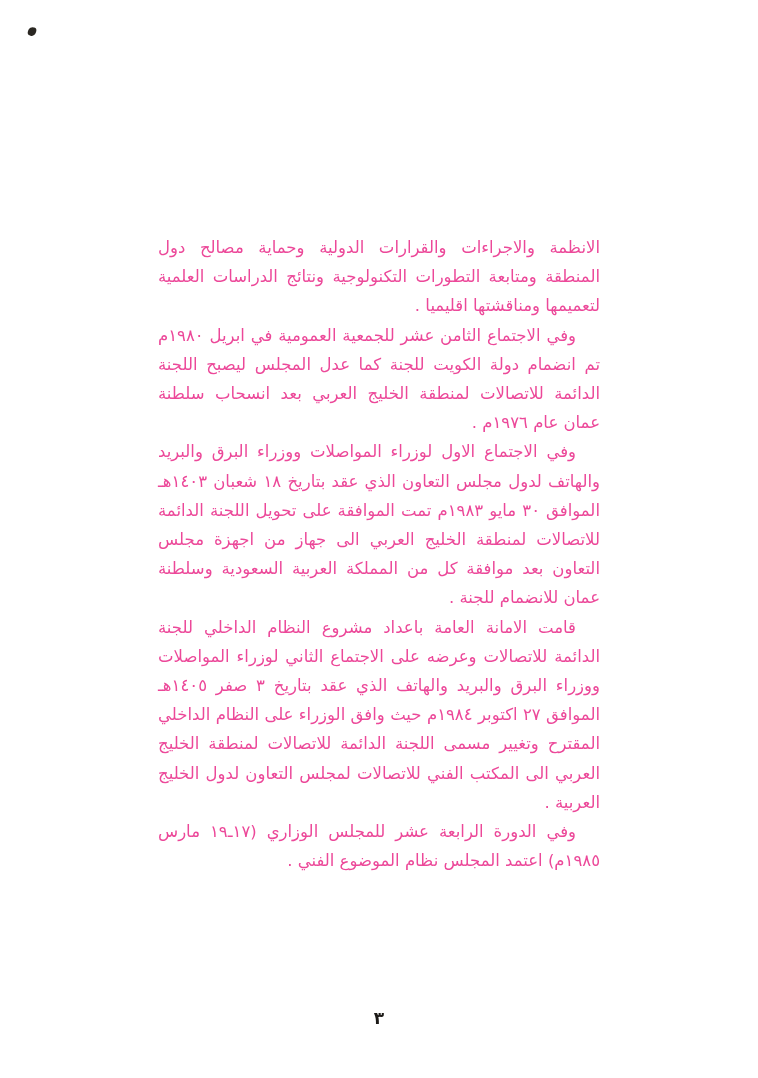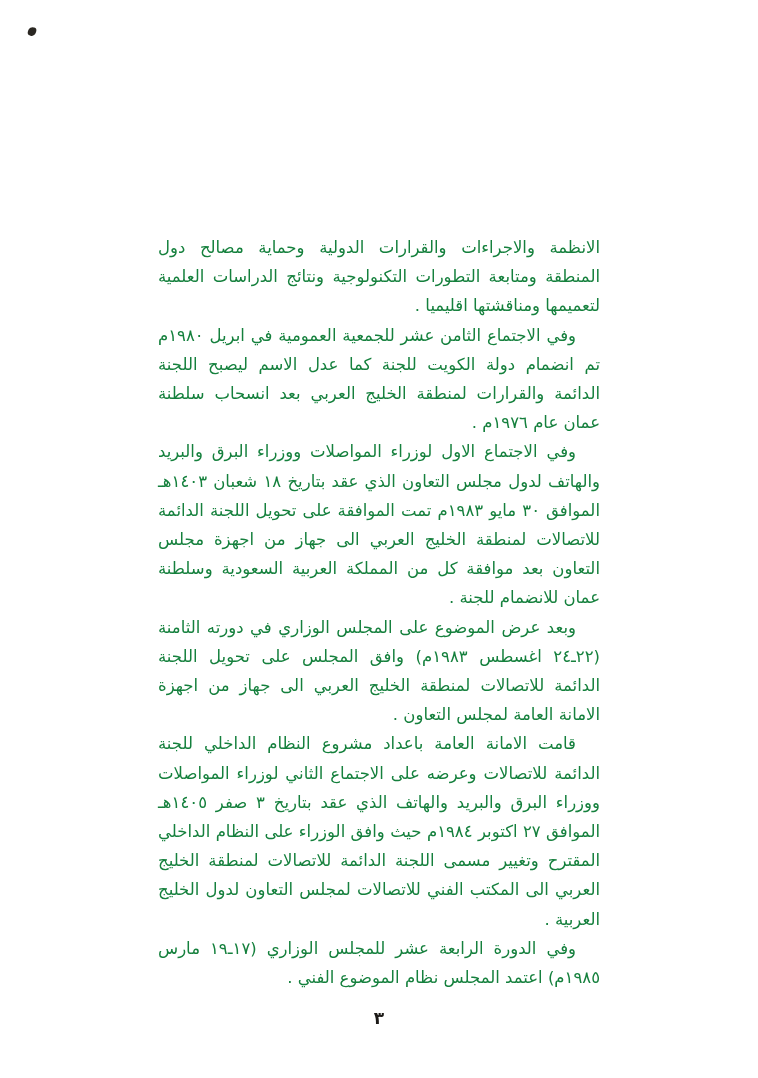--- a/index.html
+++ b/index.html
@@ -34,21 +34,21 @@
     position: absolute;
     top: 233px;
     left: 158px;
     width: 442px;
     direction: rtl;
     unicode-bidi: embed;
     text-align: justify;
     text-justify: inter-word;
     font-size: 16.5px;
     line-height: 29.2px;
-    color: #15803d;
+    color: #ec4899;
     font-weight: 500;
   }
   .para {
     margin: 0;
     padding: 0;
     text-indent: 24px;
   }
   .para.no-indent {
     text-indent: 0;
   }
@@ -66,22 +66,21 @@
 </style>
 </head>
 <body>
 
 <div class="page">
 
   <div class="scan-speck"></div>
 
   <div class="text-block">
     <p class="para no-indent">الانظمة والاجراءات والقرارات الدولية وحماية مصالح دول المنطقة ومتابعة التطورات التكنولوجية ونتائج الدراسات العلمية لتعميمها ومناقشتها اقليميا .</p>
-    <p class="para">وفي الاجتماع الثامن عشر للجمعية العمومية في ابريل ١٩٨٠م تم انضمام دولة الكويت للجنة كما عدل الاسم ليصبح اللجنة الدائمة والقرارات لمنطقة الخليج العربي بعد انسحاب سلطنة عمان عام ١٩٧٦م .</p>
+    <p class="para">وفي الاجتماع الثامن عشر للجمعية العمومية في ابريل ١٩٨٠م تم انضمام دولة الكويت للجنة كما عدل المجلس ليصبح اللجنة الدائمة للاتصالات لمنطقة الخليج العربي بعد انسحاب سلطنة عمان عام ١٩٧٦م .</p>
     <p class="para">وفي الاجتماع الاول لوزراء المواصلات ووزراء البرق والبريد والهاتف لدول مجلس التعاون الذي عقد بتاريخ ١٨ شعبان ١٤٠٣هـ الموافق ٣٠ مايو ١٩٨٣م تمت الموافقة على تحويل اللجنة الدائمة للاتصالات لمنطقة الخليج العربي الى جهاز من اجهزة مجلس التعاون بعد موافقة كل من المملكة العربية السعودية وسلطنة عمان للانضمام للجنة .</p>
-    <p class="para">وبعد عرض الموضوع على المجلس الوزاري في دورته الثامنة (٢٢ـ٢٤ اغسطس ١٩٨٣م) وافق المجلس على تحويل اللجنة الدائمة للاتصالات لمنطقة الخليج العربي الى جهاز من اجهزة الامانة العامة لمجلس التعاون .</p>
     <p class="para">قامت الامانة العامة باعداد مشروع النظام الداخلي للجنة الدائمة للاتصالات وعرضه على الاجتماع الثاني لوزراء المواصلات ووزراء البرق والبريد والهاتف الذي عقد بتاريخ ٣ صفر ١٤٠٥هـ الموافق ٢٧ اكتوبر ١٩٨٤م حيث وافق الوزراء على النظام الداخلي المقترح وتغيير مسمى اللجنة الدائمة للاتصالات لمنطقة الخليج العربي الى المكتب الفني للاتصالات لمجلس التعاون لدول الخليج العربية .</p>
     <p class="para">وفي الدورة الرابعة عشر للمجلس الوزاري (١٧ـ١٩ مارس ١٩٨٥م) اعتمد المجلس نظام الموضوع الفني .</p>
   </div>
 
   <div class="page-number">٣</div>
 
 </div>
 
 </body></html>

